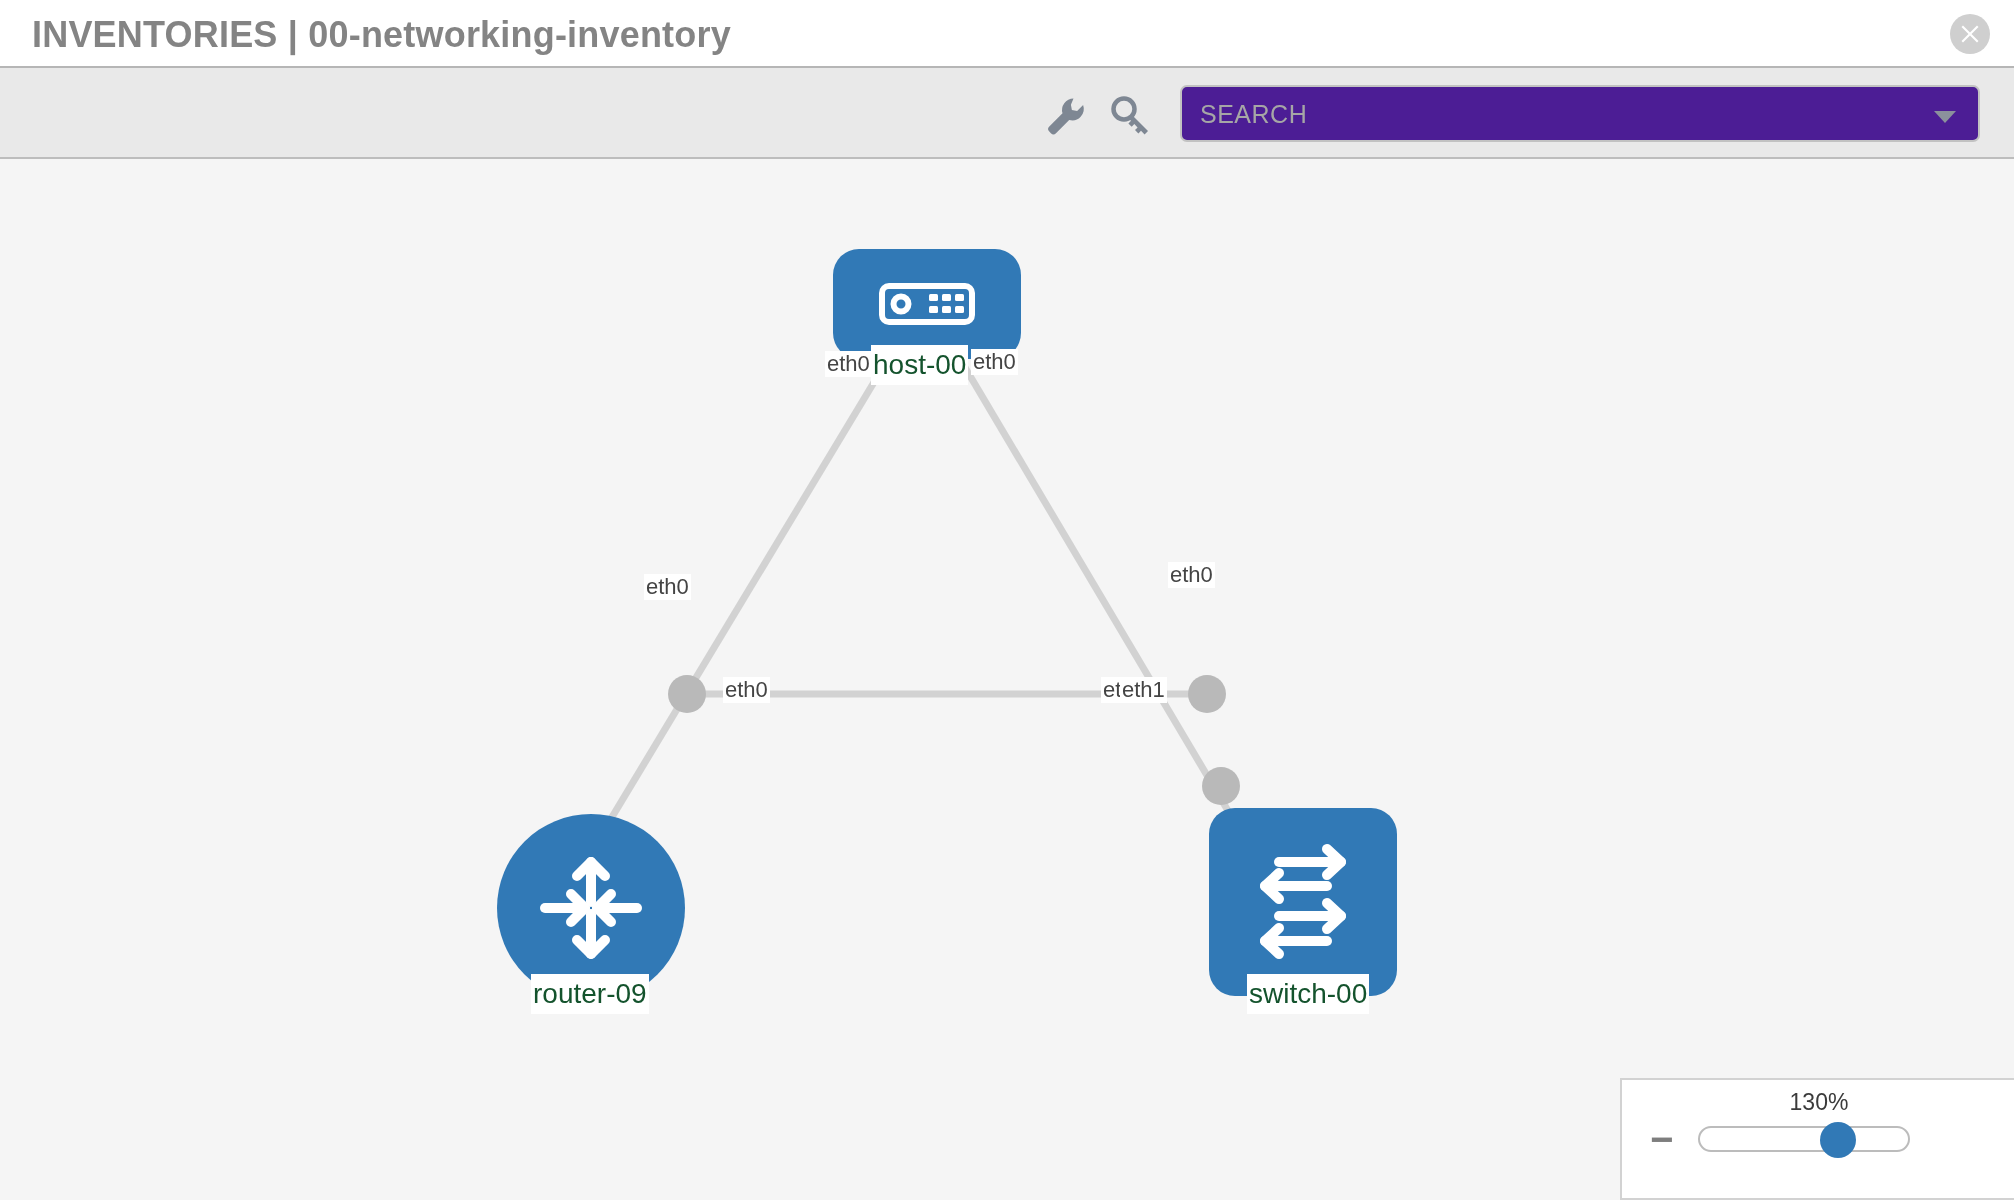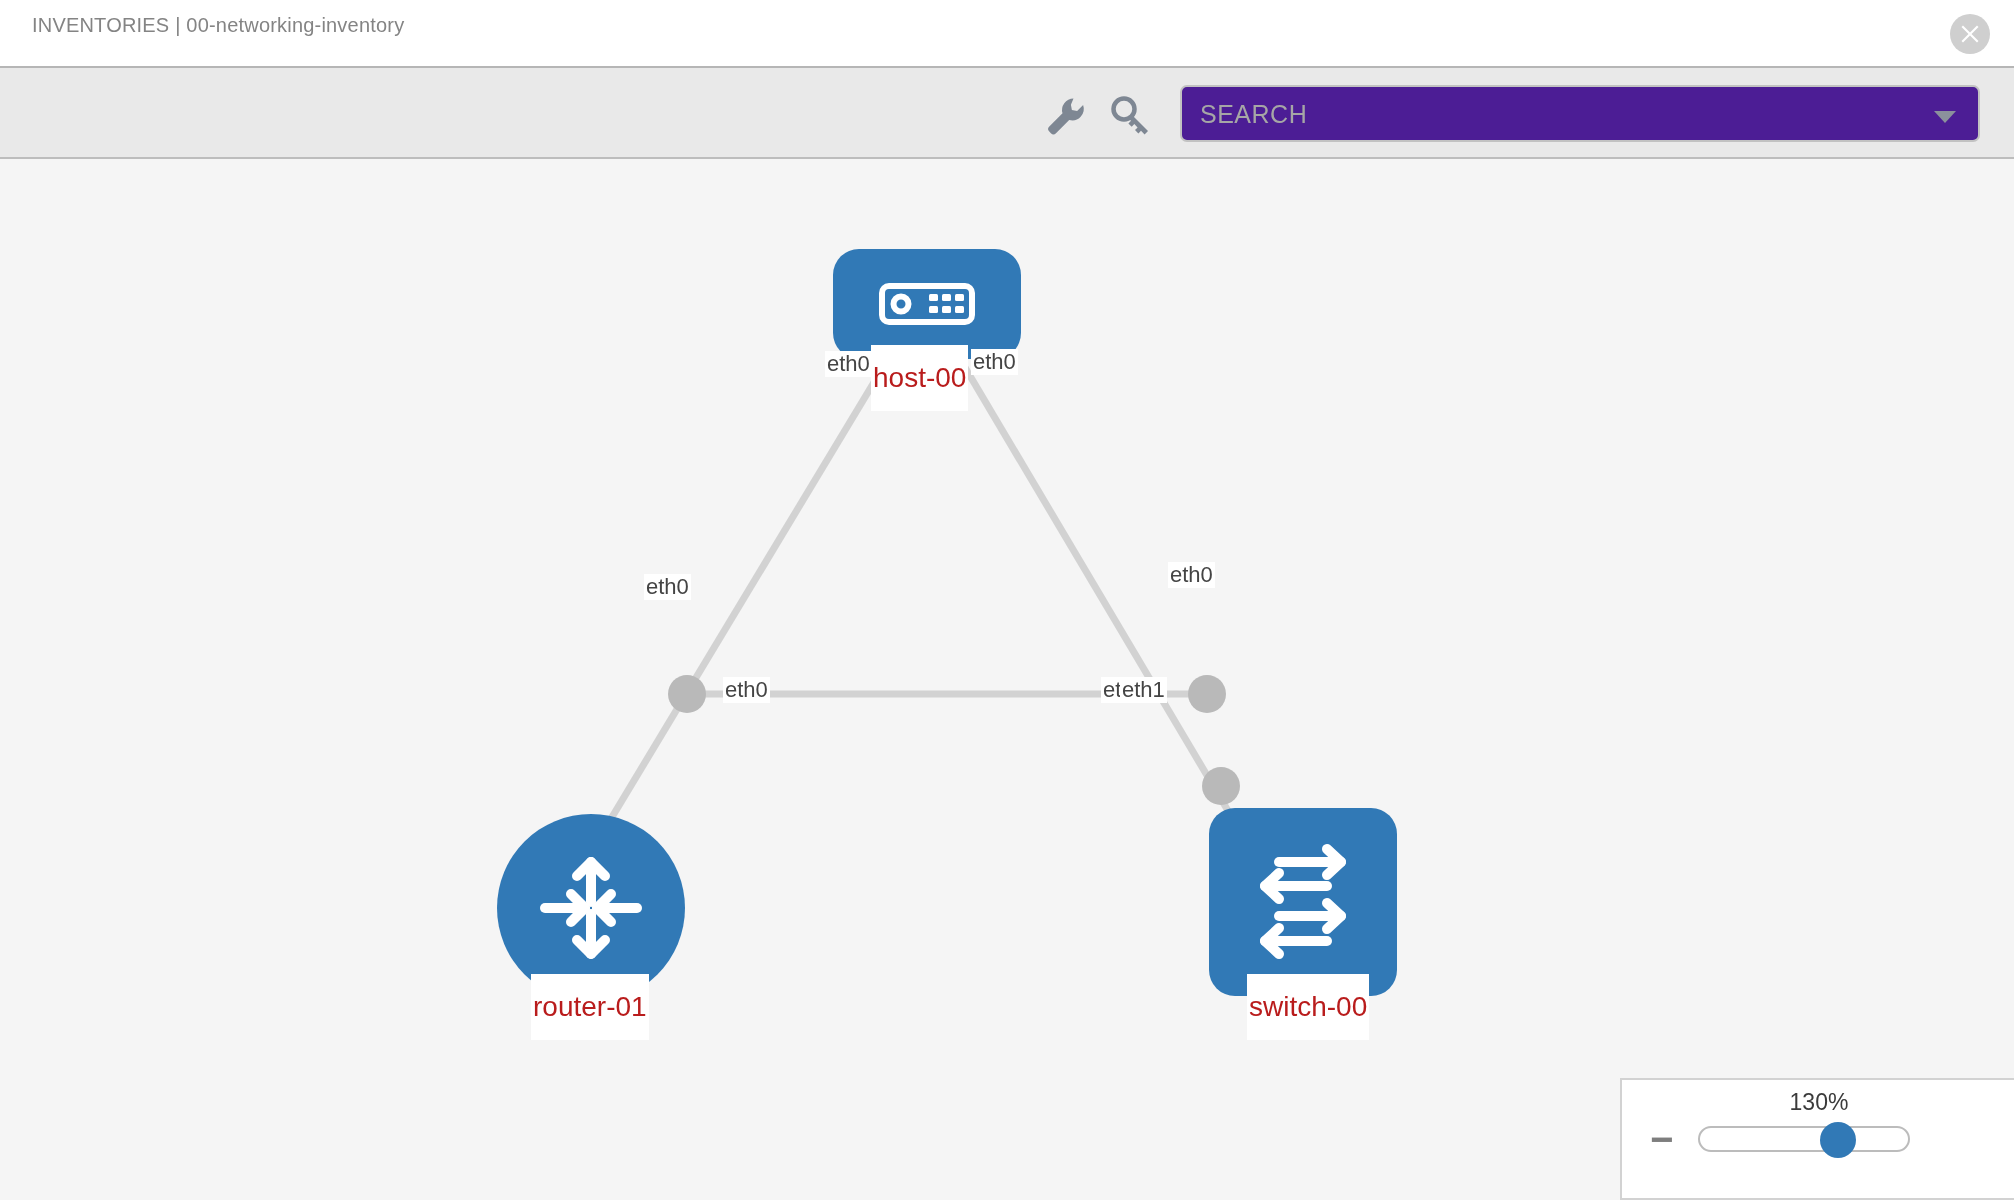--- a/index.html
+++ b/index.html
@@ -14,21 +14,21 @@
   #app { position: relative; width: 2014px; height: 1200px; background: #fafafa; }
 
   
   .titlebar {
     position: absolute; left: 0; top: 0; width: 2014px; height: 68px;
     background: #ffffff;
     border-bottom: 2px solid #b6b6b6;
   }
   .title-text {
     position: absolute; left: 32px; top: 14px;
-    font-size: 20px; font-weight: normal; color: #848484;
+    font-size: 36px; font-weight: bold; color: #848484;
     letter-spacing: 0.2px; white-space: nowrap;
   }
   .close-btn {
     position: absolute; right: 24px; top: 14px;
     width: 40px; height: 40px; border-radius: 50%;
     background: #cfcfcf; cursor: pointer;
   }
   .close-btn svg { display: block; }
 
   
@@ -89,24 +89,24 @@
   .node-shape {
     position: absolute; left: 0; top: 0;
     background: #3179b6;
     display: flex; align-items: center; justify-content: center;
     cursor: pointer;
   }
   .node-shape.rounded { border-radius: 26px; }
   .node-shape.circle  { border-radius: 50%; }
   .node-label {
     position: absolute;
-    font-size: 28px; color: #b91c1c;
+    font-size: 28px; color: #14532d;
     background: #ffffff;
     white-space: nowrap;
-    padding: 17px 2px;
+    padding: 4px 2px;
   }
 
   
   .nub {
     position: absolute;
     width: 38px; height: 38px; border-radius: 50%;
     background: #b9b9b9;
     cursor: pointer;
   }
 
@@ -238,21 +238,21 @@
 
             <line x1="10" y1="56" x2="50" y2="56"></line>
             <polyline points="36,42 50,56 36,70"></polyline>
 
             <line x1="102" y1="56" x2="62" y2="56"></line>
             <polyline points="76,42 62,56 76,70"></polyline>
           </g>
         </svg>
       </div>
     </div>
-    <div class="node-label" style="left:531px; top:815px;">router-01</div>
+    <div class="node-label" style="left:531px; top:815px;">router-09</div>
 
     <div class="node" style="left:1209px; top:649px; width:188px; height:188px;">
       <div class="node-shape rounded" style="width:188px; height:188px;">
         <svg width="116" height="116" viewBox="0 0 116 116">
           <g fill="none" stroke="#ffffff" stroke-width="10" stroke-linecap="round" stroke-linejoin="round">
 
             <line x1="34" y1="18" x2="96" y2="18"></line>
             <polyline points="82,5 96,18 82,31"></polyline>
 
             <line x1="82" y1="42" x2="20" y2="42"></line>

